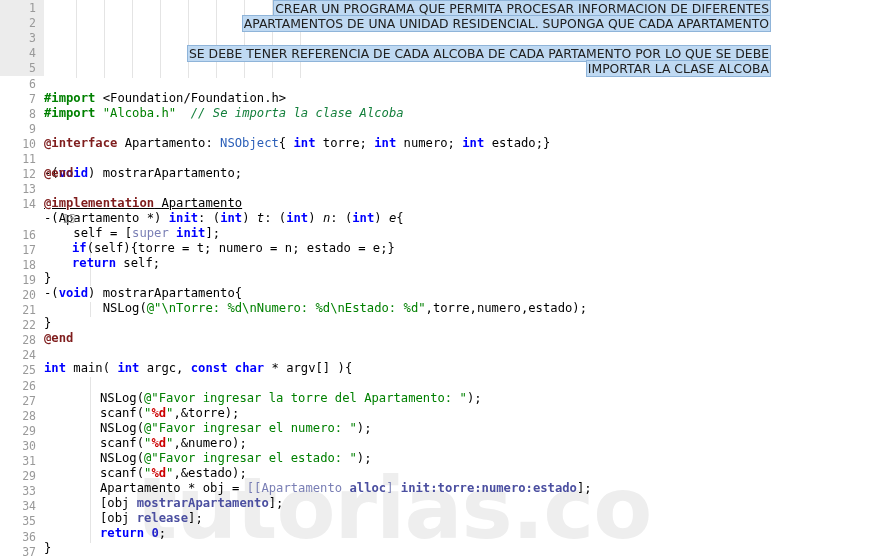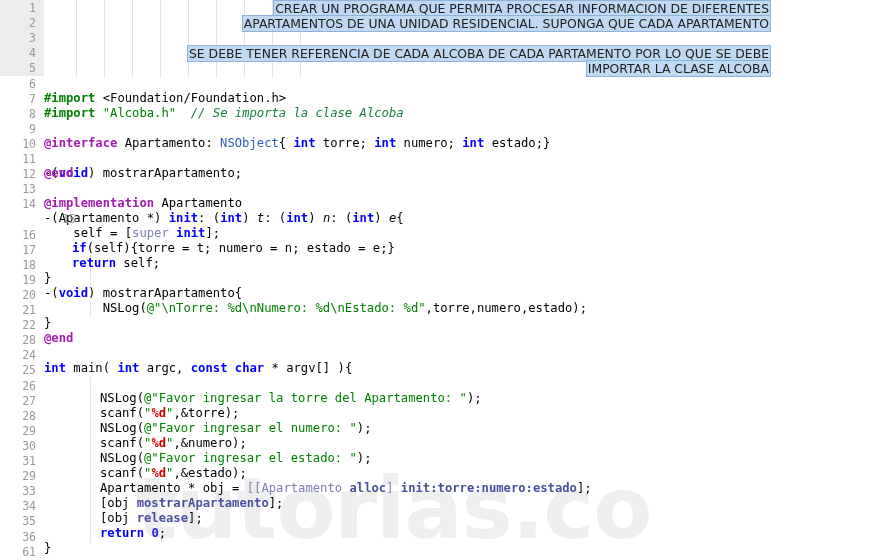--- a/index.html
+++ b/index.html
@@ -119,21 +119,21 @@
   .str    { color: #008000; }
   .strq   { color: #008000; }
   .cmt    { color: #15803d; font-style: italic; }
   .type   { color: #2b5fb8; }
   .num    { color: #2222cc; font-weight: bold; }
   .fmt    { color: #cc0000; font-weight: bold; }
   .msg    { color: #7a7fb5; }
   .msgb   { color: #4b4fa0; font-weight: bold; }
   .sel-num{ color: #2222cc; font-weight: bold; }
   .ital   { font-style: italic; }
-  .at     { color: #a21caf; font-weight: bold; }
+  .at     { color: #7f1d1d; font-weight: bold; }
   .plain  { color: #000000; }
 </style>
 </head>
 <body>
 
 <div id="editor">
 
   <div id="watermark">tutorias.co</div>
 
   <div class="guide" style="left:76px;  top:0px; height:78px;"></div>
@@ -170,21 +170,21 @@
     <div class="line" style="top:121px;"></div>
 
     <div class="line" style="top:136px;"><span class="at">@interface</span><span class="plain"> Apartamento: </span><span class="type">NSObject</span><span class="plain">{ </span><span class="kw">int</span><span class="plain"> torre; </span><span class="kw">int</span><span class="plain"> numero; </span><span class="kw">int</span><span class="plain"> estado;}</span></div>
 
     <div class="line" style="top:166px;"><span class="plain">-(</span><span class="kw">void</span><span class="plain">) mostrarApartamento;</span></div>
 
     <div class="line" style="top:166px;"><span class="at">@end</span></div>
 
     <div class="line" style="top:181px;"></div>
 
-    <div class="line" style="top:196px;"><span class="at">@implementation</span><span class="plain"> Apartamento</span></div>
+    <div class="line" style="top:196px;text-decoration:underline;"><span class="at">@implementation</span><span class="plain"> Apartamento</span></div>
 
     <div class="line" style="top:211px;"><span class="plain">-(Apartamento *) </span><span class="kw">init</span><span class="plain">: (</span><span class="kw">int</span><span class="plain">) </span><span class="ital">t</span><span class="plain">: (</span><span class="kw">int</span><span class="plain">) </span><span class="ital">n</span><span class="plain">: (</span><span class="kw">int</span><span class="plain">) </span><span class="ital">e</span><span class="plain">{</span></div>
 
     <div class="line" style="top:226px;"><span class="plain">    self = [</span><span class="msg">super</span><span class="plain"> </span><span class="kw">init</span><span class="plain">];</span></div>
 
     <div class="line" style="top:241px; padding-left:28px;"><span class="kw">if</span><span class="plain">(self){torre = t; numero = n; estado = e;}</span></div>
 
     <div class="line" style="top:256px; padding-left:28px;"><span class="kw">return</span><span class="plain"> self;</span></div>
 
     <div class="line" style="top:271px;"><span class="plain">}</span></div>
@@ -257,16 +257,16 @@
       <div class="lineno" style="top: 393.6px;">27</div>
       <div class="lineno" style="top: 408.7px;">28</div>
       <div class="lineno" style="top: 423.8px;">29</div>
       <div class="lineno" style="top: 438.9px;">30</div>
       <div class="lineno" style="top: 454px;">31</div>
       <div class="lineno" style="top: 469.1px;">29</div>
       <div class="lineno" style="top: 484.2px;">33</div>
       <div class="lineno" style="top: 499.3px;">34</div>
       <div class="lineno" style="top: 514.4px;">35</div>
       <div class="lineno" style="top: 529.5px;">36</div>
-      <div class="lineno" style="top: 544.6px;">61</div>
+      <div class="lineno" style="top: 544.6px;">37</div>
     </div>
 
 </div>
 
 </body></html>

